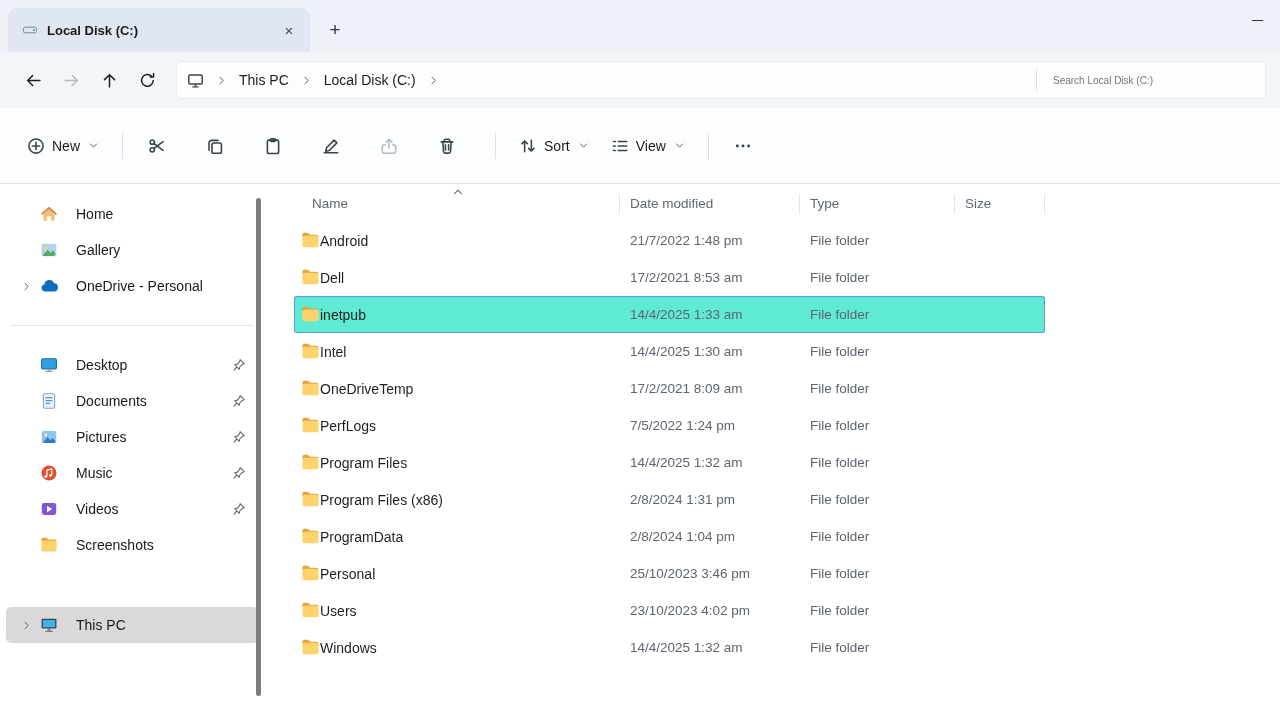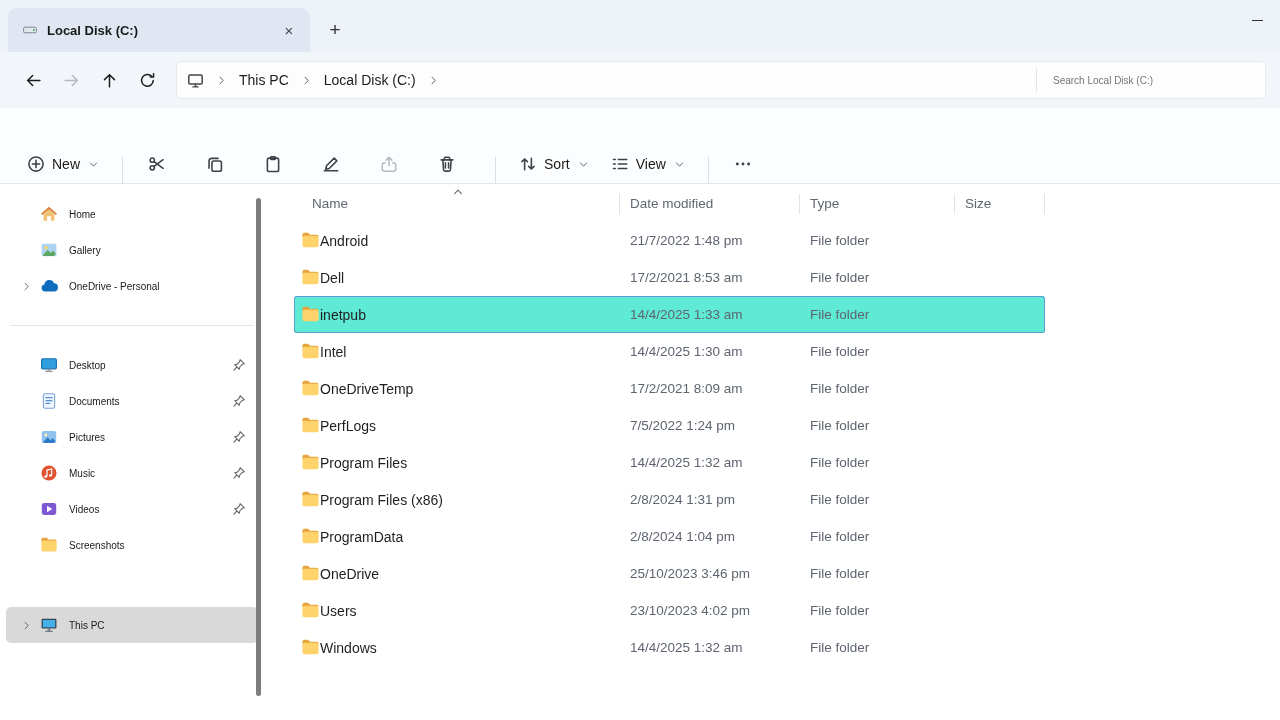--- a/index.html
+++ b/index.html
@@ -30,40 +30,40 @@
   .breadcrumb { flex:1; display:flex; align-items:center; padding:0 10px; gap:2px; }
   .bc-monitor { display:flex; color:#444; margin-right:4px; }
   .bc-chev { display:flex; color:#5a5a5a; margin:0 6px; }
   .crumb { font-size:14px; color:#1b1b1b; white-space:nowrap; padding:3px 4px; border-radius:3px; }
   .addr-div { width:1px; height:24px; background:#e2e4e9; }
   .search-box { width:228px; height:100%; display:flex; align-items:center; padding-left:16px; }
   .search-box span { font-size:10px; color:#747474; white-space:nowrap; }
 
   
   .toolbar { height:76px; background:#fcfdfe; border-bottom:1px solid #e3e5e9;
-             display:flex; align-items:flex-end; padding:0 16px; }
+             display:flex; align-items:center; padding:0 16px; }
   .tbtn { display:flex; align-items:center; gap:7px; height:38px; padding:0 11px; border:none;
           background:transparent; border-radius:5px; font-size:14px; color:#1b1b1b; }
   .tico { display:flex; color:#3d4148; }
   .dd { display:flex; color:#5a5e66; margin-left:1px; }
   .ibtn { width:44px; height:38px; border:none; background:transparent; border-radius:5px;
           display:flex; align-items:center; justify-content:center; margin-right:14px; color:#3d4148; }
   .ibtn.disabled { color:#b7bcc4; }
   .tsep { width:1px; height:26px; background:#dcdfe5; margin:0 12px; }
 
   
   .content { height:536px; display:flex; }
 
   
   .sidebar { width:264px; padding-top:12px; position:relative; background:#fff; flex:none; }
   .side-item { height:36px; margin:0 6px; border-radius:5px; display:flex; align-items:center; padding-left:12px; }
   .side-item.selected { background:#d9d9d9; }
   .chev { width:16px; display:flex; justify-content:center; color:#5f6368; flex:none; }
   .sicon { display:flex; margin-left:6px; flex:none; }
-  .slabel { font-size:10px; color:#191919; margin-left:11px; white-space:nowrap; }
+  .slabel { font-size:14px; color:#191919; margin-left:18px; white-space:nowrap; }
   .pin { margin-left:auto; margin-right:12px; display:flex; color:#5f6368; }
   .side-divider { height:1px; background:#e7e7e7; margin:21px 10px; }
   .side-spacer { height:44px; }
   .sb-scroll { position:absolute; top:14px; right:3px; width:5px; height:498px; background:#7d7d7d; border-radius:3px; }
 
   
   .main { flex:1; position:relative; padding-top:0; }
   .caret { position:absolute; top:2px; left:188px; color:#5f6368; display:flex; }
   .hdr-row, .file-row { margin-left:30px; width:751px; display:grid;
                         grid-template-columns:326px 180px 155px 90px; align-items:center; }
@@ -580,21 +580,21 @@
             <div class="cell meta"></div>
           </div>
           <div class="file-row">
             <div class="cell name-cell">
               <span class="ficon">
                 <svg viewBox="0 0 16 16">
                   <path d="M1.2 5V3.2a1.7 1.7 0 0 1 1.7-1.7h3l1.7 1.6h5.5a1.7 1.7 0 0 1 1.7 1.7V5Z" fill="#e5a33b"></path>
                   <rect x="1.2" y="4.1" width="13.6" height="9.6" rx="1.7" fill="#ffd36b"></rect>
                 </svg>
               </span>
-              <span class="fname">OneDrive</span>
+              <span class="fname">Personal</span>
             </div>
             <div class="cell meta">25/10/2023 3:46 pm</div>
             <div class="cell meta">File folder</div>
             <div class="cell meta"></div>
           </div>
           <div class="file-row">
             <div class="cell name-cell">
               <span class="ficon">
                 <svg viewBox="0 0 16 16">
                   <path d="M1.2 5V3.2a1.7 1.7 0 0 1 1.7-1.7h3l1.7 1.6h5.5a1.7 1.7 0 0 1 1.7 1.7V5Z" fill="#e5a33b"></path>

